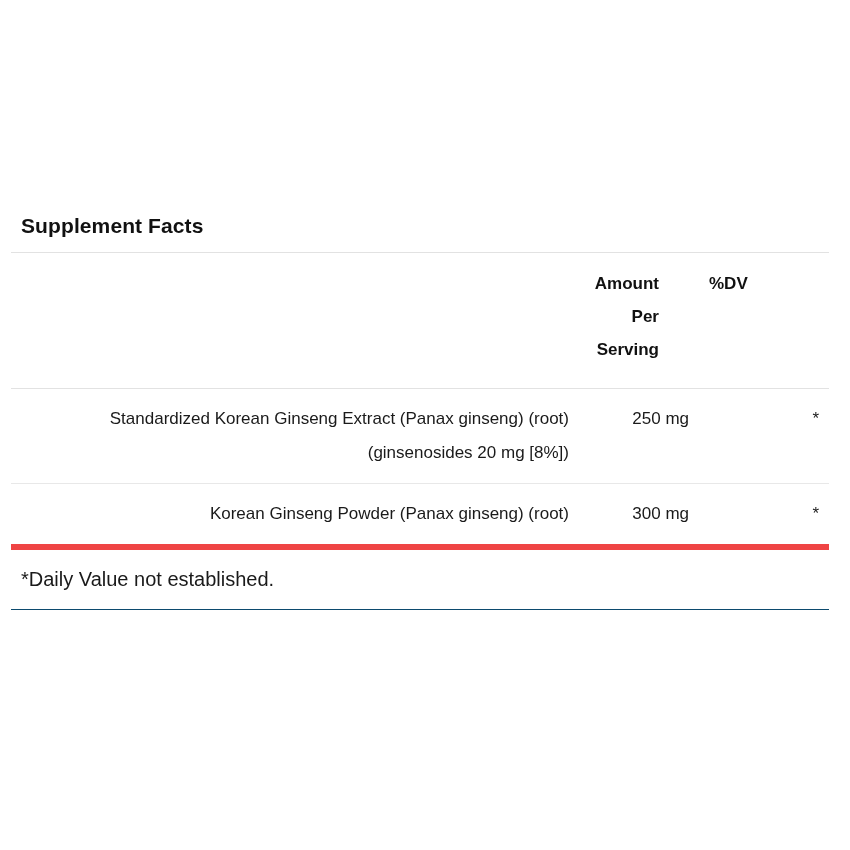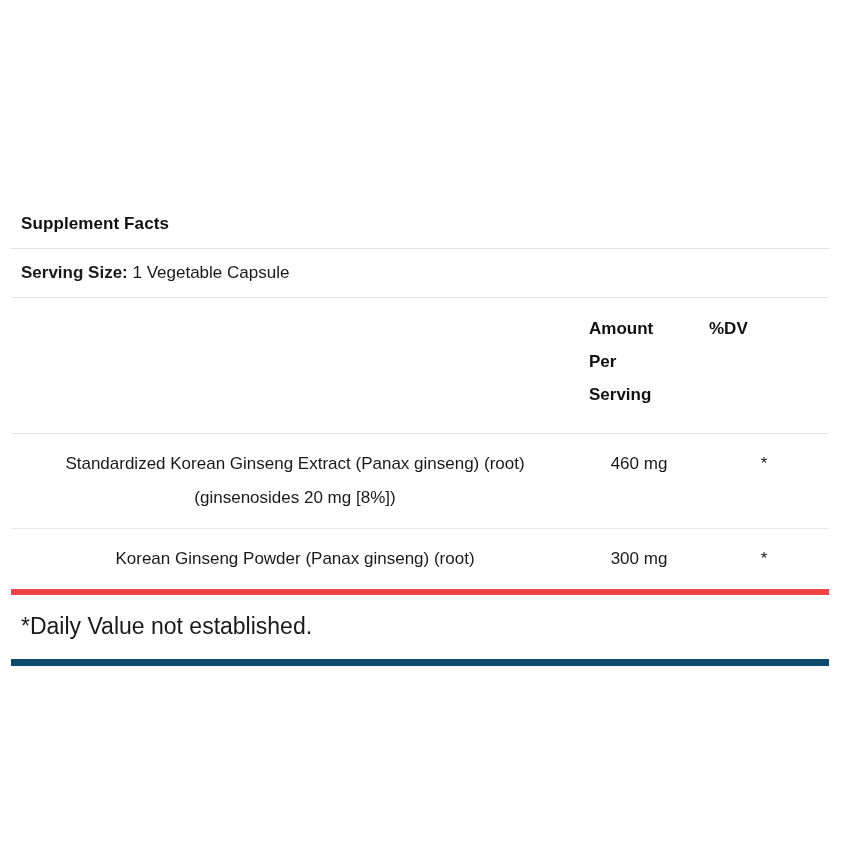--- a/index.html
+++ b/index.html
@@ -28,21 +28,21 @@
     top: 198px;
     width: 818px;
     box-sizing: border-box;
   }
 
   .sf-title-row {
     padding: 16px 10px 14px 10px;
     border-bottom: 1px solid #e2e2e2;
   }
   .sf-title {
-    font-size: 17px;
+    font-size: 21px;
     font-weight: bold;
     letter-spacing: 0.1px;
     color: #111111;
   }
 
   .serving-row {
     padding: 14px 10px 14px 10px;
     border-bottom: 1px solid #e2e2e2;
     font-size: 17px;
     color: #1a1a1a;
@@ -73,78 +73,75 @@
     border-bottom: 1px solid #e2e2e2;
     line-height: 1.95;
     color: #111111;
   }
   table.sf-table th.th-name {
     padding: 14px 10px 22px 10px;
   }
   table.sf-table th .hdr-wrap {
     display: block;
     max-width: 70px;
+    text-align: right;
   }
 
   table.sf-table td {
-    text-align: center;
+    text-align: right;
     vertical-align: top;
     padding: 13px 10px 14px 10px;
     border-bottom: 1px solid #e8e8e8;
     line-height: 1.95;
     font-weight: normal;
     color: #1a1a1a;
   }
 
   table.sf-table tr.row-last td {
     border-bottom: 6px solid #ef4444;
   }
 
   .footnote-row {
     padding: 13px 10px 14px 10px;
-    border-bottom: 7px solid #0c4a6e;
-    font-size: 23px;
+    border-bottom: 1px solid #0c4a6e;
+    font-size: 20px;
     color: #1a1a1a;
     line-height: 1.6;
   }
 </style>
 </head>
 <body>
 
 <div class="page">
   <div class="panel">
 
     <div class="sf-title-row">
       <span class="sf-title">Supplement Facts</span>
     </div>
 
-    <div class="serving-row">
-      <span class="serving-label">Serving Size:</span>
-      <span class="serving-value">1 Vegetable Capsule</span>
-    </div>
 
     <table class="sf-table">
       <colgroup>
         <col class="c-name">
         <col class="c-amt">
         <col class="c-dv">
       </colgroup>
       <thead>
         <tr>
           <th class="th-name"></th>
           <th>
               <span class="hdr-wrap">Amount Per Serving</span>
             </th>
           <th>%DV</th>
         </tr>
       </thead>
       <tbody>
         <tr>
           <td>Standardized Korean Ginseng Extract (Panax ginseng) (root) (ginsenosides 20 mg [8%])</td>
-          <td>460 mg</td>
+          <td>250 mg</td>
           <td>*</td>
         </tr>
         <tr class="row-last">
           <td>Korean Ginseng Powder (Panax ginseng) (root)</td>
           <td>300 mg</td>
           <td>*</td>
         </tr>
       </tbody>
     </table>
 

